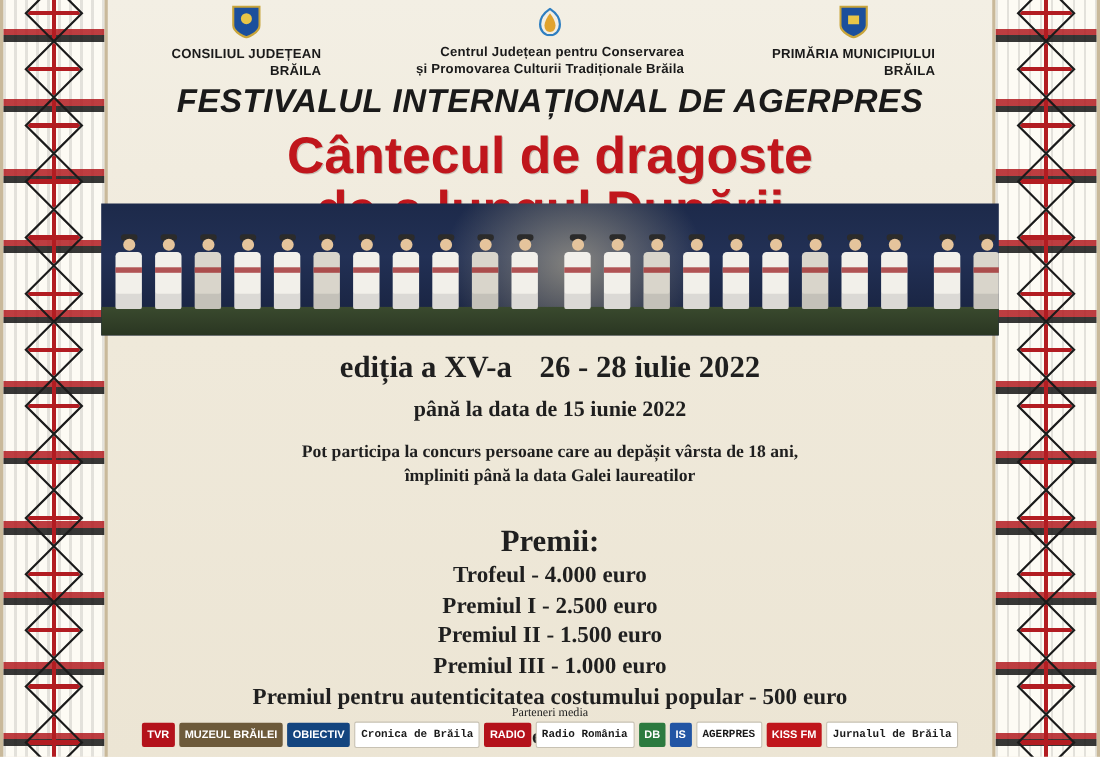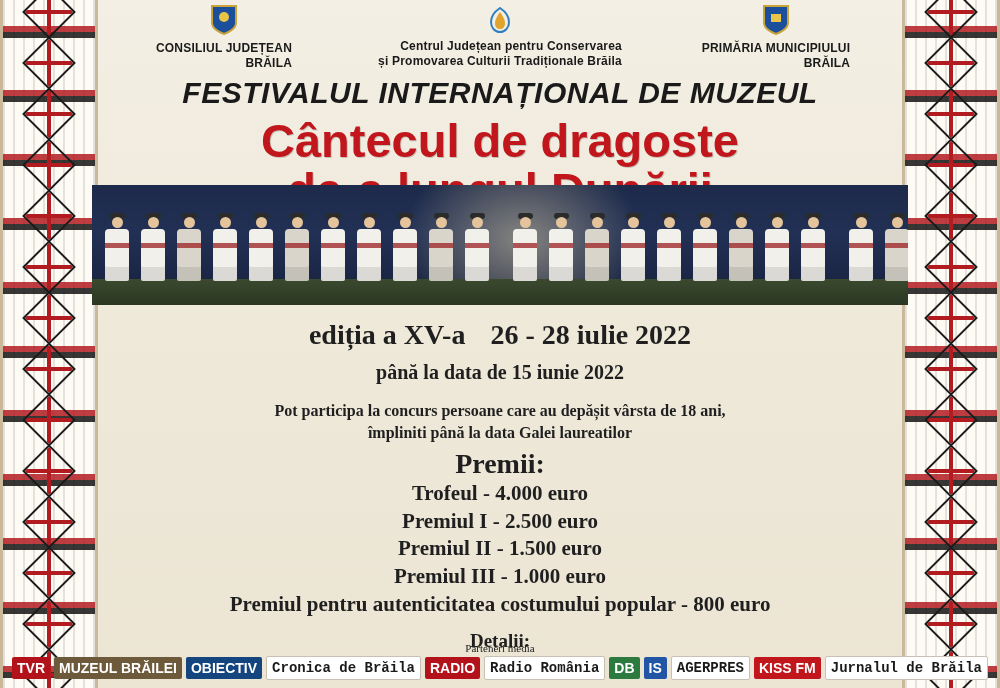--- a/index.html
+++ b/index.html
@@ -111,37 +111,37 @@
   .content{
     position:absolute;left:92px;right:92px;top:305px;bottom:46px;
     text-align:center;color:#1f1f1f;
     font-family:"Liberation Serif",serif;
     font-weight:bold;
   }
   .edition{font-size:28px;margin-top:14px;}
   .edition .dates{margin-left:18px;}
   .register{font-size:20px;margin-top:8px;line-height:1.35;}
   .rules{font-size:16px;margin-top:14px;line-height:1.4;}
-  .prizes-title{font-size:28px;margin-top:3px;}
+  .prizes-title{font-size:28px;margin-top:32px;}
   .prize{font-size:21px;line-height:1.32;}
   .prize.wide{font-size:21px;}
   .details-title{font-size:19px;margin-top:12px;}
   
   .partners{
     position:absolute;left:92px;right:92px;bottom:0;height:46px;
     display:flex;flex-direction:column;align-items:center;justify-content:flex-start;
   }
   .partners-label{
     font-family:"Liberation Serif",serif;font-size:11px;color:#222;margin-bottom:2px;
   }
   .logo-row{display:flex;align-items:center;gap:4px;}
   .plogo{
     height:22px;display:flex;align-items:center;justify-content:center;
     padding:0 5px;font-family:"Liberation Sans",sans-serif;
-    font-size:14px;font-weight:bold;color:#fff;border-radius:2px;white-space:nowrap;
+    font-size:10px;font-weight:bold;color:#fff;border-radius:2px;white-space:nowrap;
   }
   .plogo.light{color:#1a1a1a;background:#fff;border:1px solid #c8c2b4;font-family:Liberation Mono, monospace;}
 </style>
 </head>
 <body>
 
 <div class="poster">
 
   <div class="side-border left">
     <div class="weave"></div>
@@ -210,21 +210,21 @@
         <svg width="26" height="30" viewBox="0 0 26 30">
           <path d="M1 1h24v17c0 7-12 11-12 11S1 25 1 18z" fill="#1b4f9c" stroke="#c8a43a" stroke-width="2"></path>
           <path d="M8 9h10v8H8z" fill="#e8c547"></path>
         </svg>
       </span>
       <span class="name">PRIMĂRIA MUNICIPIULUI<br>BRĂILA</span>
     </div>
   </div>
 
   <div class="title-block">
-    <div class="fest-line">FESTIVALUL INTERNAȚIONAL DE MUZEUL</div>
+    <div class="fest-line">FESTIVALUL INTERNAȚIONAL DE AGERPRES</div>
     <div class="main-title">
       <span class="l1">Cântecul  de dragoste</span>
       <span class="l2">de-a lungul Dunării</span>
     </div>
   </div>
 
   <div class="photo">
     <div class="stage-glow"></div>
     <div class="floor"></div>
     <div class="performer" style="left:12px;">
@@ -376,21 +376,21 @@
       <div>Pot participa la concurs persoane care au depășit vârsta de 18 ani,</div>
       <div>împliniti până la data Galei laureatilor</div>
     </div>
 
     <div class="prizes-title">Premii:</div>
     <div>
       <div class="prize">Trofeul - 4.000 euro</div>
       <div class="prize">Premiul I - 2.500 euro</div>
       <div class="prize">Premiul II - 1.500 euro</div>
       <div class="prize">Premiul III - 1.000 euro</div>
-      <div class="prize wide">Premiul pentru autenticitatea costumului popular - 800 euro</div>
+      <div class="prize wide">Premiul pentru autenticitatea costumului popular - 500 euro</div>
     </div>
 
     <div class="details-title">Detalii:</div>
 
   </div>
 
   <div class="partners">
     <div class="partners-label">Parteneri media</div>
     <div class="logo-row">
       <div class="plogo" style="background:#b4121b">TVR</div>

